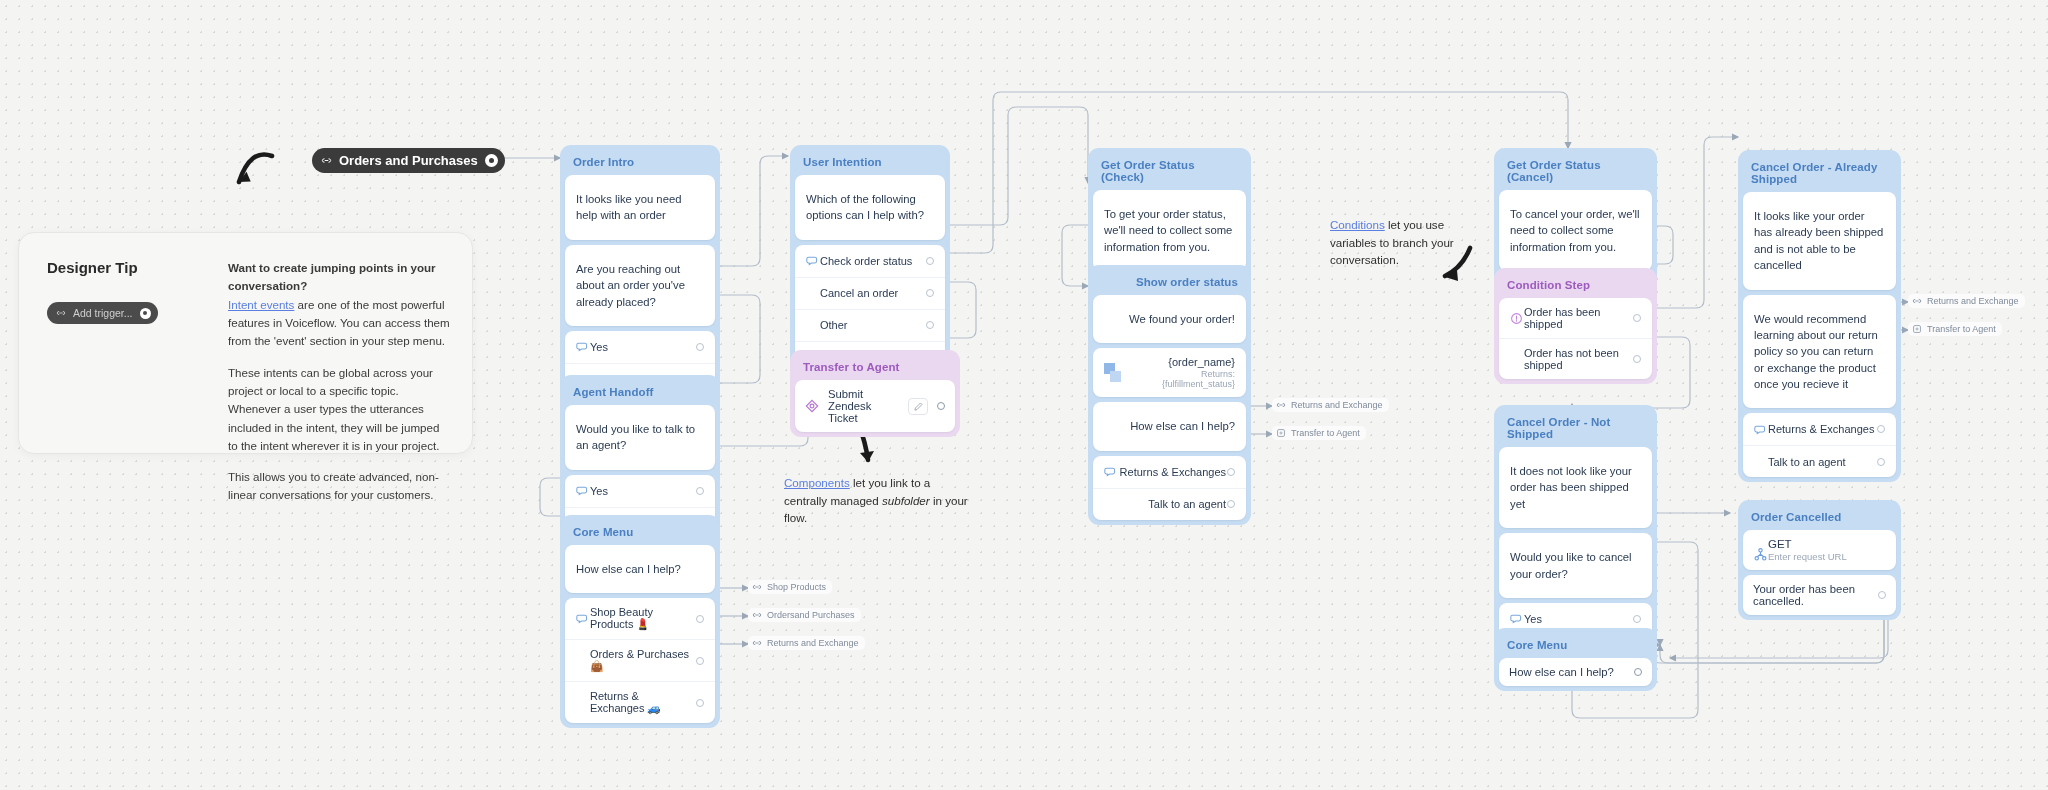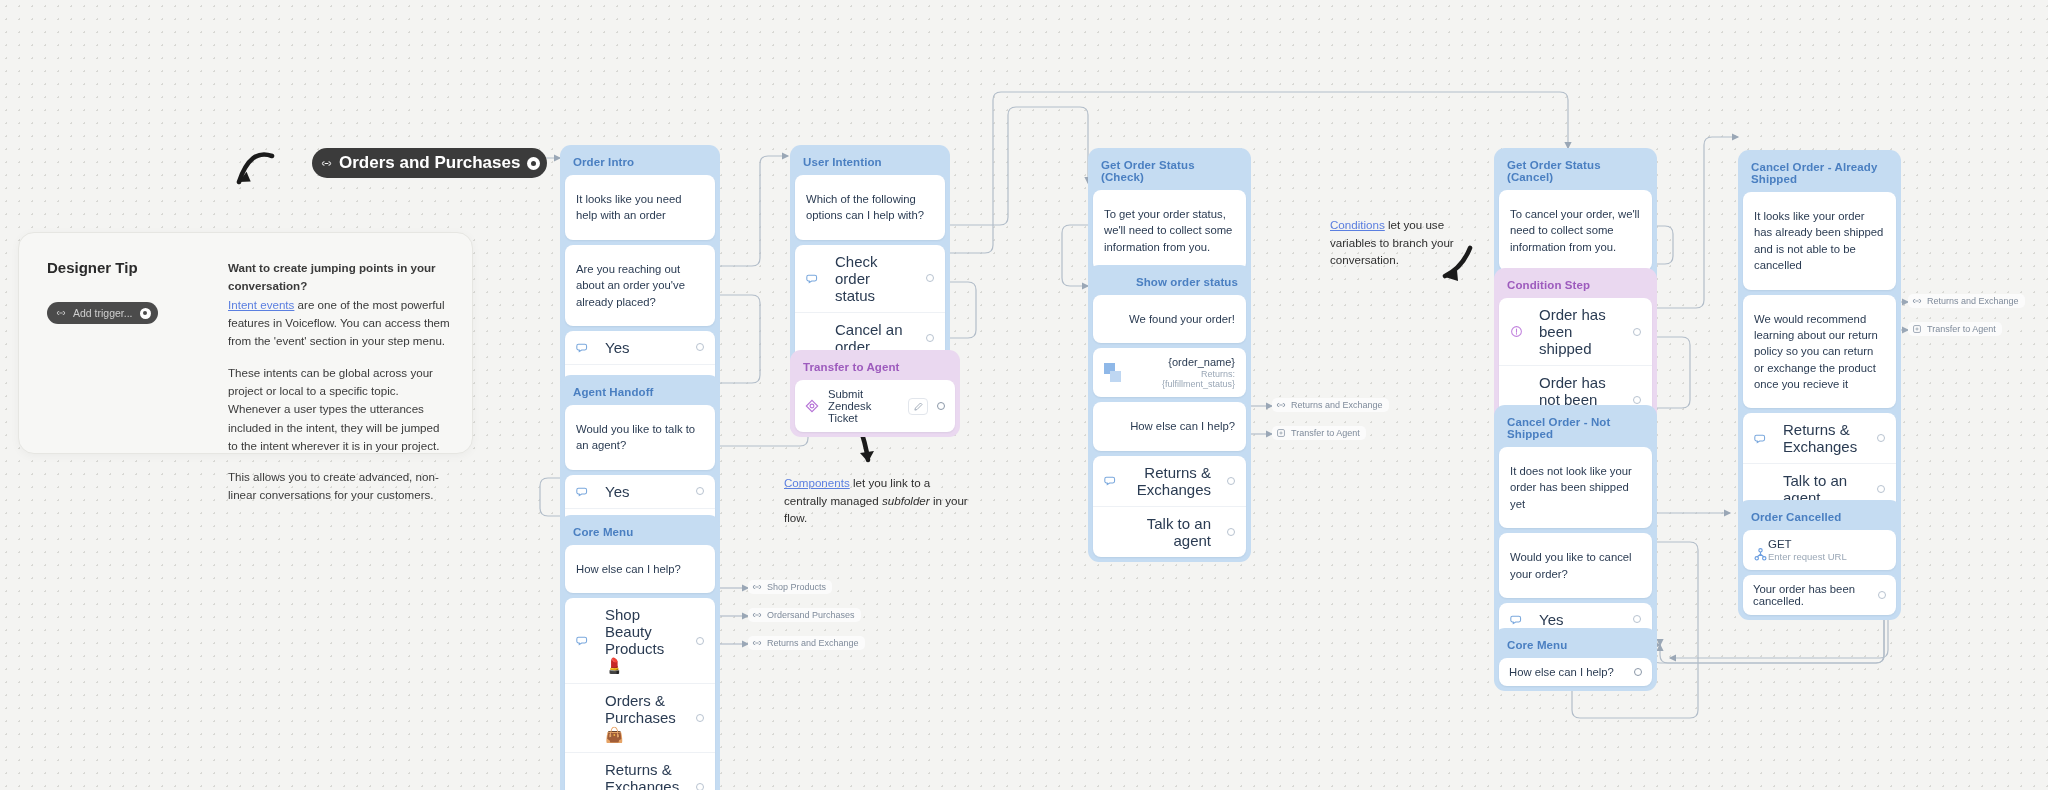--- a/index.html
+++ b/index.html
@@ -19,21 +19,21 @@
   .node { position:absolute; border-radius:11px; padding:5px; }
   .node.blue   { background:#c5dcf2; }
   .node.purple { background:#ead8f0; }
   .node-title { font-size:11.5px; font-weight:600; padding:6px 8px 7px 8px; letter-spacing:.1px; }
   .blue   .node-title { color:#4a7fc1; }
   .purple .node-title { color:#9d5bbd; }
   .card { background:#fff; border-radius:8px; margin-bottom:5px; box-shadow:0 1px 2px rgba(20,40,70,.07); }
   .card:last-child { margin-bottom:0; }
   .msg { padding:16px 11px; font-size:11.3px; line-height:1.45; color:#2a3b52; }
   .choice-group { padding:0; }
-  .choice { display:flex; align-items:center; gap:16px; padding:8px 11px; font-size:15px; color:#2a3b52;
+  .choice { display:flex; align-items:center; gap:1px; padding:8px 11px; font-size:11px; color:#2a3b52;
             border-top:1px solid #eef1f5; position:relative; min-height:32px; }
   .choice:first-child { border-top:none; }
   .choice .lbl { flex:1; }
   .port { width:8px; height:8px; border-radius:50%; border:1.2px solid #b8c3d0; background:#fff; flex:none; }
   .port.solid { border-color:#8b98a8; }
   .choice .lead-icon { width:13px; height:13px; flex:none; }
   .step-row { display:flex; align-items:center; gap:9px; padding:8px 10px; font-size:11.3px; color:#2a3b52; }
   .step-row .name { flex:1; }
   .pencil { width:20px; height:17px; border:1px solid #e2e6ec; border-radius:4px;
             display:flex; align-items:center; justify-content:center; }
@@ -47,21 +47,21 @@
 
   
   .pill { position:absolute; display:flex; align-items:center; gap:5px;
           background:#fbfbfb; border-radius:5px; padding:2px 6px 2px 4px;
           font-size:9px; color:#7f8b9b; white-space:nowrap; }
   .pill svg { flex:none; }
 
   
   .trigger { position:absolute; display:flex; align-items:center; gap:7px;
              background:#3b3b3b; color:#fff; border-radius:16px; padding:5px 7px 5px 9px;
-             font-size:17px; font-weight:600; }
+             font-size:13px; font-weight:600; }
   .trigger .dot { width:13px; height:13px; border-radius:50%; background:#fff;
                   display:flex; align-items:center; justify-content:center; }
   .trigger .dot i { width:5px; height:5px; border-radius:50%; background:#3b3b3b; display:block; }
 
   
   .tip { position:absolute; left:18px; top:232px; width:455px; height:222px;
          background:#f7f7f5; border:1px solid #e6e6e2; border-radius:16px;
          box-shadow:0 2px 10px rgba(0,0,0,.04); display:flex; padding:26px 22px 22px 28px; gap:26px; }
   .tip-left { width:155px; flex:none; }
   .tip-title { font-size:15px; font-weight:700; color:#2a2a2a; margin-bottom:26px; }

